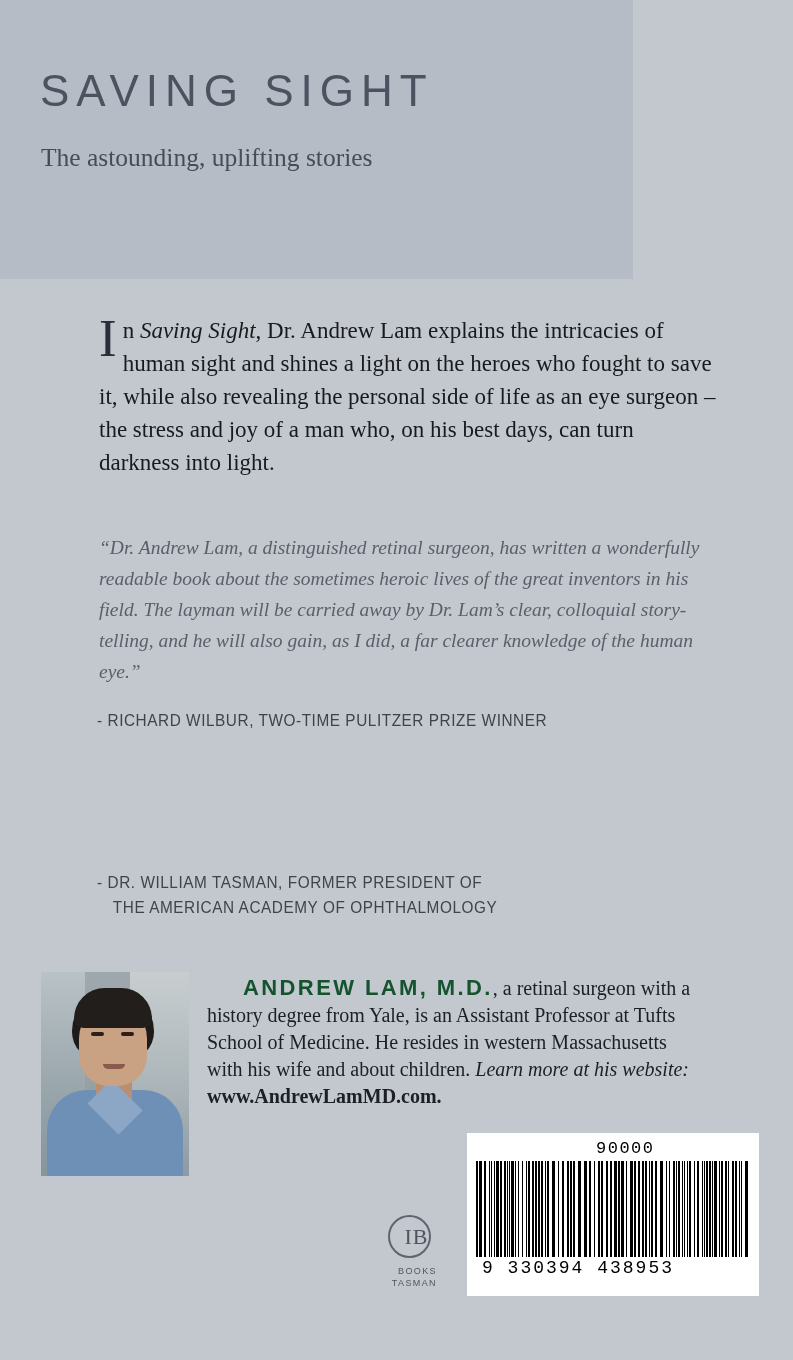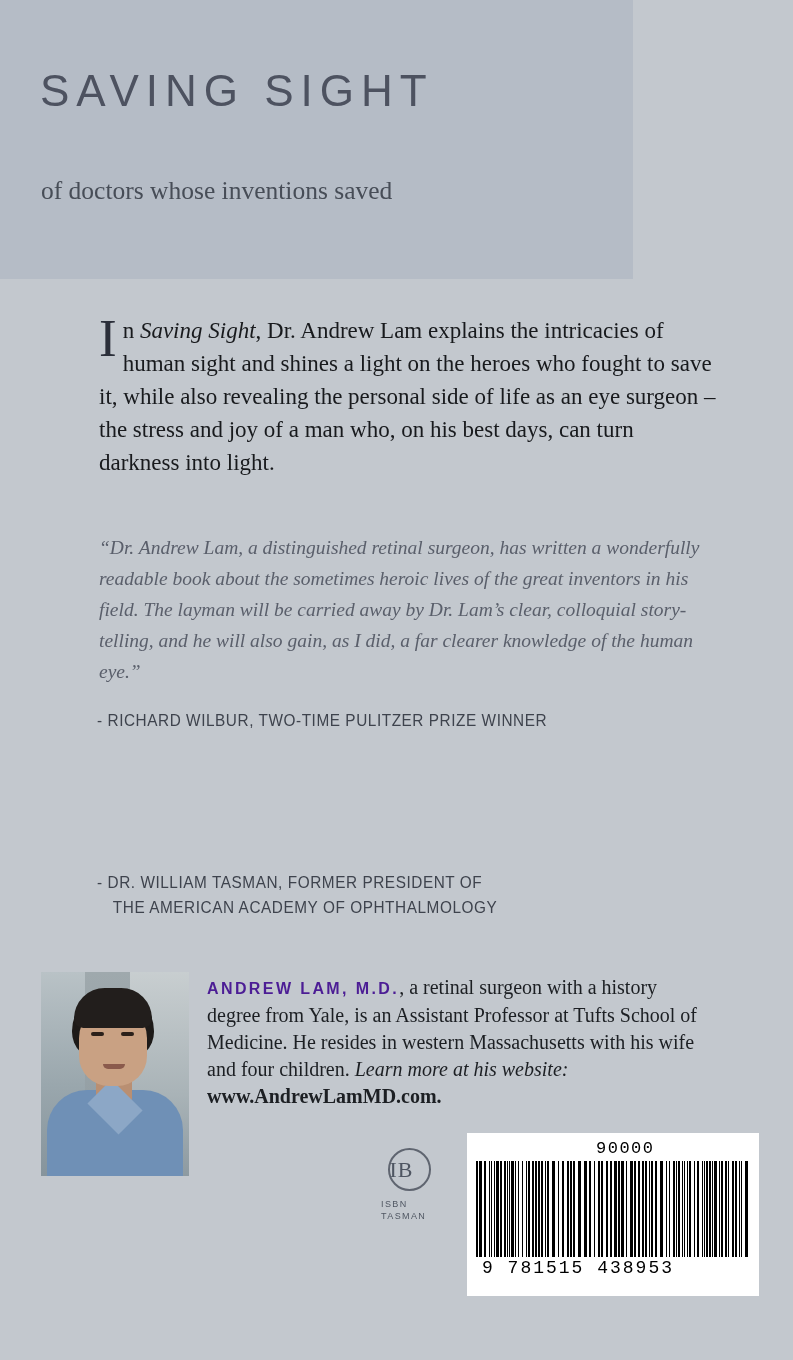--- a/index.html
+++ b/index.html
@@ -158,35 +158,36 @@
     position: absolute;
     left: 207px;
     top: 974px;
     width: 500px;
     font-size: 20px;
     line-height: 27px;
     color: #1c1f23;
   }
   .bio .name {
     font-family: "Liberation Sans", sans-serif;
-    font-size: 16px;
+    font-size: 22px;
     letter-spacing: 2.4px;
     font-weight: 700;
-    color: #4c1d95;
+    color: #14532d;
+    margin-left: 36px;
   }
   .bio i { }
   .bio .site { font-weight: bold; }
 
   
   .publisher {
     position: absolute;
     left: 381px;
-    top: 1148px;
+    top: 1215px;
     width: 56px;
-    text-align: left;
+    text-align: right;
   }
   .publisher .mark {
     width: 43px;
     height: 43px;
     border-radius: 50%;
     border: 2px solid #5f6570;
     margin: 0 auto;
     font-family: "Liberation Serif", serif;
     font-size: 22px;
     line-height: 40px;
@@ -246,21 +247,21 @@
 </style>
 </head>
 <body>
 
 <div class="cover">
 
   <div class="header-band"></div>
 
   <div class="book-title">SAVING SIGHT</div>
 
-  <div class="subtitle"><span id="subtitle-slot"><br><span>of doctors whose inventions saved</span><br></span></div>
+  <div class="subtitle"><span id="subtitle-slot"><span>The astounding, uplifting stories</span><br><br></span></div>
 
   <div class="blurb">
     <span class="dropcap">I</span><span id="blurb-slot">n <i>Saving Sight</i>, Dr. Andrew Lam explains the intricacies of human sight and shines a light on the heroes who fought to save it, while also revealing the personal side of life as an eye surgeon – the stress and joy of a man who, on his best days, can turn darkness into light.</span>
   </div>
 
   <div class="quote q1"><span id="quote0-slot">“Dr. Andrew Lam, a distinguished retinal surgeon, has written a wonderfully readable book about the sometimes heroic lives of the great inventors in his field. The layman will be carried away by Dr. Lam’s clear, colloquial story-telling, and he will also gain, as I did, a far clearer knowledge of the human eye.”</span></div>
   <div class="attribution a1">
     <span>- RICHARD WILBUR, TWO-TIME PULITZER PRIZE WINNER</span>
   </div>
 
@@ -278,28 +279,28 @@
     <div class="collar"></div>
     <div class="hair"></div>
     <div class="face"></div>
     <div class="hair-top"></div>
     <div class="eye-l"></div>
     <div class="eye-r"></div>
     <div class="mouth"></div>
   </div>
 
   <div class="bio">
-    <span class="name">ANDREW LAM, M.D.</span><span>, a retinal surgeon with a history degree from Yale, is an Assistant Professor at Tufts School of Medicine. He resides in western Massachusetts with his wife and four children. </span><i>Learn more at his website:</i>
+    <span class="name">ANDREW LAM, M.D.</span><span>, a retinal surgeon with a history degree from Yale, is an Assistant Professor at Tufts School of Medicine. He resides in western Massachusetts with his wife and about children. </span><i>Learn more at his website:</i>
     <span class="site">www.AndrewLamMD.com.</span>
   </div>
 
   <div class="publisher">
     <div class="mark">IB</div>
     <div class="pub-name">
-      <span>ISBN</span><br>
+      <span>BOOKS</span><br>
       <span>TASMAN</span>
     </div>
   </div>
 
   <div class="barcode-box">
     <div class="ean5">90000</div>
     <div class="bars" id="bars">
         <span style="width: 2px; background: rgb(0, 0, 0);"></span>
         <span style="width: 1px; background: rgb(255, 255, 255);"></span>
         <span style="width: 3px; background: rgb(0, 0, 0);"></span>
@@ -445,16 +446,16 @@
         <span style="width: 2px; background: rgb(0, 0, 0);"></span>
         <span style="width: 1px; background: rgb(255, 255, 255);"></span>
         <span style="width: 2px; background: rgb(0, 0, 0);"></span>
         <span style="width: 2px; background: rgb(255, 255, 255);"></span>
         <span style="width: 1px; background: rgb(0, 0, 0);"></span>
         <span style="width: 1px; background: rgb(255, 255, 255);"></span>
         <span style="width: 1px; background: rgb(0, 0, 0);"></span>
         <span style="width: 3px; background: rgb(255, 255, 255);"></span>
         <span style="width: 3px; background: rgb(0, 0, 0);"></span>
       </div>
-    <div class="ean13-digits">9 781515 438953</div>
+    <div class="ean13-digits">9 330394 438953</div>
   </div>
 
 </div>
 
 </body></html>

